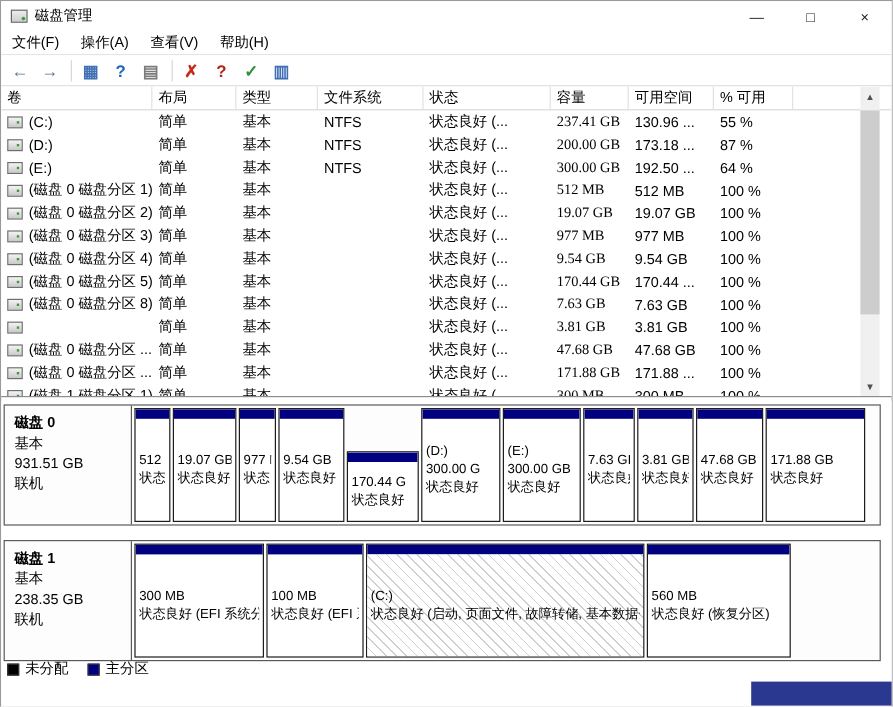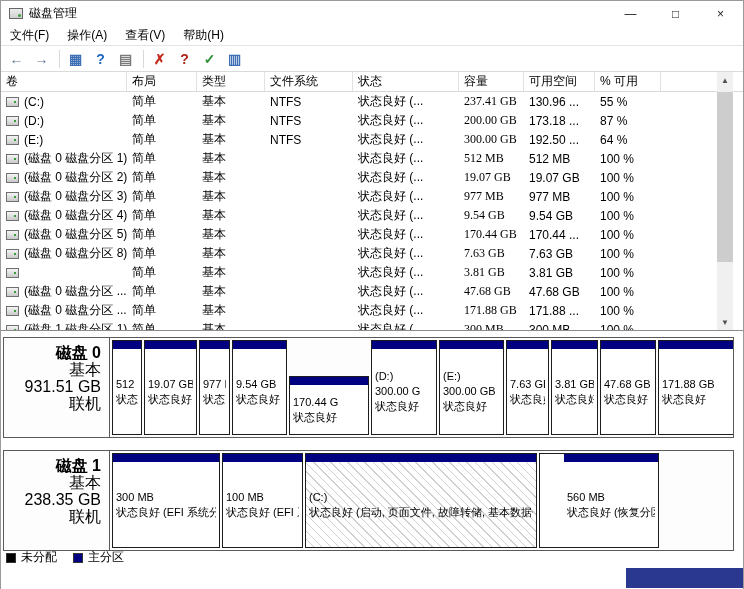--- a/index.html
+++ b/index.html
@@ -24,21 +24,21 @@
   .c0{width:126px;}.c1{width:70px;}.c2{width:68px;}.c3{width:88px;}.c4{width:106px;}.c5{width:65px;font-family:Liberation Serif, serif;}.c6{width:71px;}.c7{width:66px;}
   .trow{display:flex;height:19px;}
   .volicon{width:13px;height:10px;border:1px solid #6f6f6f;background:linear-gradient(#f4f4f4,#c9c9c9);margin-right:5px;flex:none;position:relative;box-sizing:border-box;}
   .volicon:after{content:"";position:absolute;right:2px;top:3px;width:2px;height:2px;background:#3a9d3a;}
   .scrollbar{position:absolute;top:0;right:10px;width:16px;height:258px;background:#f0f0f0;}
   .sarrow{height:16px;display:flex;align-items:center;justify-content:center;font-size:8px;color:#505050;}
   .sthumb{position:absolute;left:0;top:20px;width:16px;height:170px;background:#cdcdcd;}
   .sdown{position:absolute;bottom:0;left:0;width:16px;}
   .graphicpane{position:absolute;left:0;top:333px;width:100%;height:256px;background:#fff;}
   .diskgroup{position:absolute;left:2px;width:731px;height:101px;border:1px solid #5a5a5a;display:flex;box-sizing:border-box;background:#fdfdfd;}
-  .diskinfo{width:106px;flex:none;border-right:1px solid #5a5a5a;box-sizing:border-box;padding:6px 8px;font-size:16px;line-height:17px;text-align:right;}
+  .diskinfo{width:106px;flex:none;border-right:1px solid #5a5a5a;box-sizing:border-box;padding:6px 8px;font-size:12px;line-height:17px;}
   .diskname{font-weight:bold;}
   .parts{flex:1;display:flex;gap:2px;padding:2px;box-sizing:border-box;overflow:hidden;}
   .part{flex:none;border:1px solid #1c1c1c;box-sizing:border-box;background:#fff;display:flex;flex-direction:column;overflow:hidden;}
   .pbar{height:8px;flex:none;background:var(--primary,#000080);}
   .pbody{flex:1;display:flex;flex-direction:column;justify-content:center;padding:0 3px;font-size:11px;line-height:15px;}
   .pline{white-space:nowrap;overflow:hidden;}
   .hatch .pbody{background:repeating-linear-gradient(45deg,#ffffff 0px,#ffffff 5px,#d0d0d0 5px,#d0d0d0 6px);}
   .legend{position:absolute;left:5px;top:215px;display:flex;align-items:center;font-size:12px;}
   .lgitem{display:flex;align-items:center;margin-right:16px;justify-content:center;}
   .lgswatch{width:10px;height:10px;border:1px solid #333;margin-right:5px;box-sizing:border-box;flex:none;}
@@ -317,21 +317,21 @@
                 <div class="pline">状态良好</div>
               </div>
             </div>
             <div class="part" style="width: 55px;">
               <div class="pbar"></div>
               <div class="pbody">
                 <div class="pline">9.54 GB</div>
                 <div class="pline">状态良好</div>
               </div>
             </div>
-            <div class="part" style="width: 80px; margin-top: 36px;">
+            <div class="part" style="width: 60px; margin-top: 36px;">
               <div class="pbar"></div>
               <div class="pbody">
                 <div class="pline">170.44 G</div>
                 <div class="pline">状态良好</div>
               </div>
             </div>
             <div class="part" style="width: 66px;">
               <div class="pbar"></div>
               <div class="pbody">
                 <div class="pline">(D:)</div>
@@ -399,21 +399,21 @@
                 <div class="pline">状态良好 (EFI 系统分区)</div>
               </div>
             </div>
             <div class="part hatch" style="width: 232px;">
               <div class="pbar"></div>
               <div class="pbody">
                 <div class="pline">(C:)</div>
                 <div class="pline">状态良好 (启动, 页面文件, 故障转储, 基本数据分区)</div>
               </div>
             </div>
-            <div class="part" style="width: 120px; padding-left: 24px;">
+            <div class="part" style="width: 120px;">
               <div class="pbar"></div>
               <div class="pbody">
                 <div class="pline">560 MB</div>
                 <div class="pline">状态良好 (恢复分区)</div>
               </div>
             </div>
           </div>
         </div>
       </div>
     <div class="legend">

